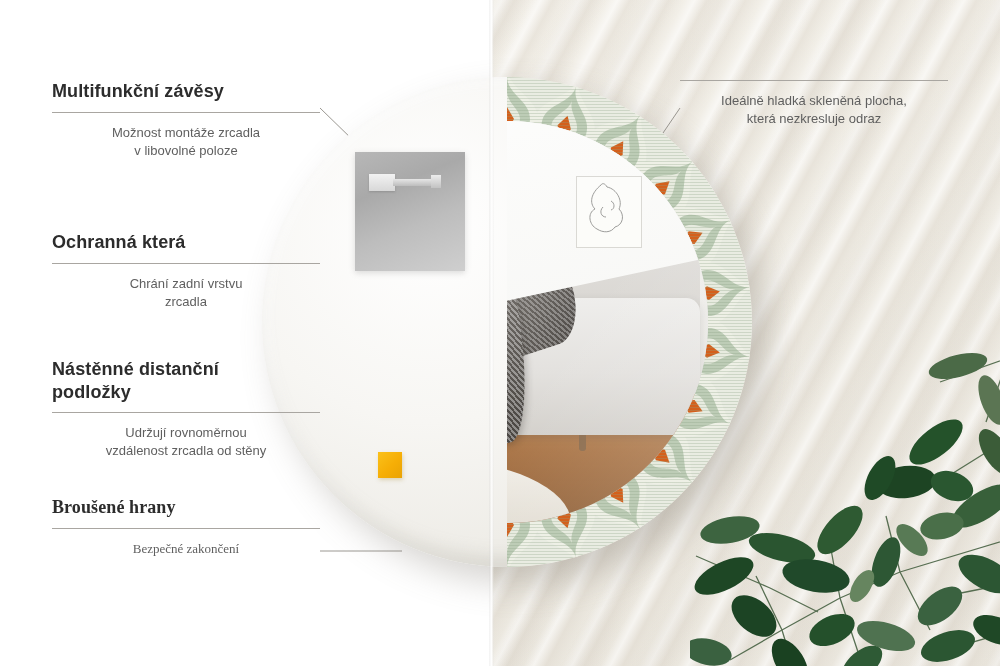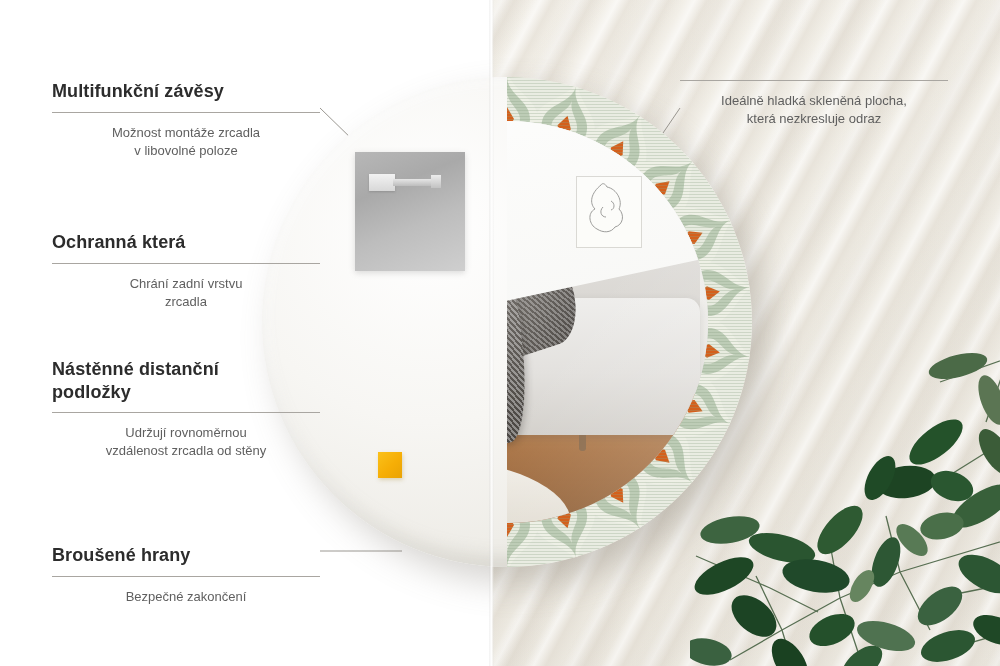--- a/index.html
+++ b/index.html
@@ -521,21 +521,21 @@
   </div>
 
   <div class="callout left" style="left:52px; top:358px; width:268px;">
     <div class="co-title">Nástěnné distanční
 podložky</div>
     <div class="co-rule"></div>
     <div class="co-desc">Udržují rovnoměrnou
 vzdálenost zrcadla od stěny</div>
   </div>
 
-  <div class="callout left" style="left:52px; top:544px; width:268px;">
+  <div class="callout left" style="left:52px; top:496px; width:268px;font-family:Liberation Serif, serif;">
     <div class="co-title">Broušené hrany</div>
     <div class="co-rule"></div>
     <div class="co-desc">Bezpečné zakončení</div>
   </div>
 
   <div class="callout right" style="left:680px; top:80px; width:268px;">
     <div class="co-rule"></div>
     <div class="co-desc">Ideálně hladká skleněná plocha,
 která nezkresluje odraz</div>
   </div>

